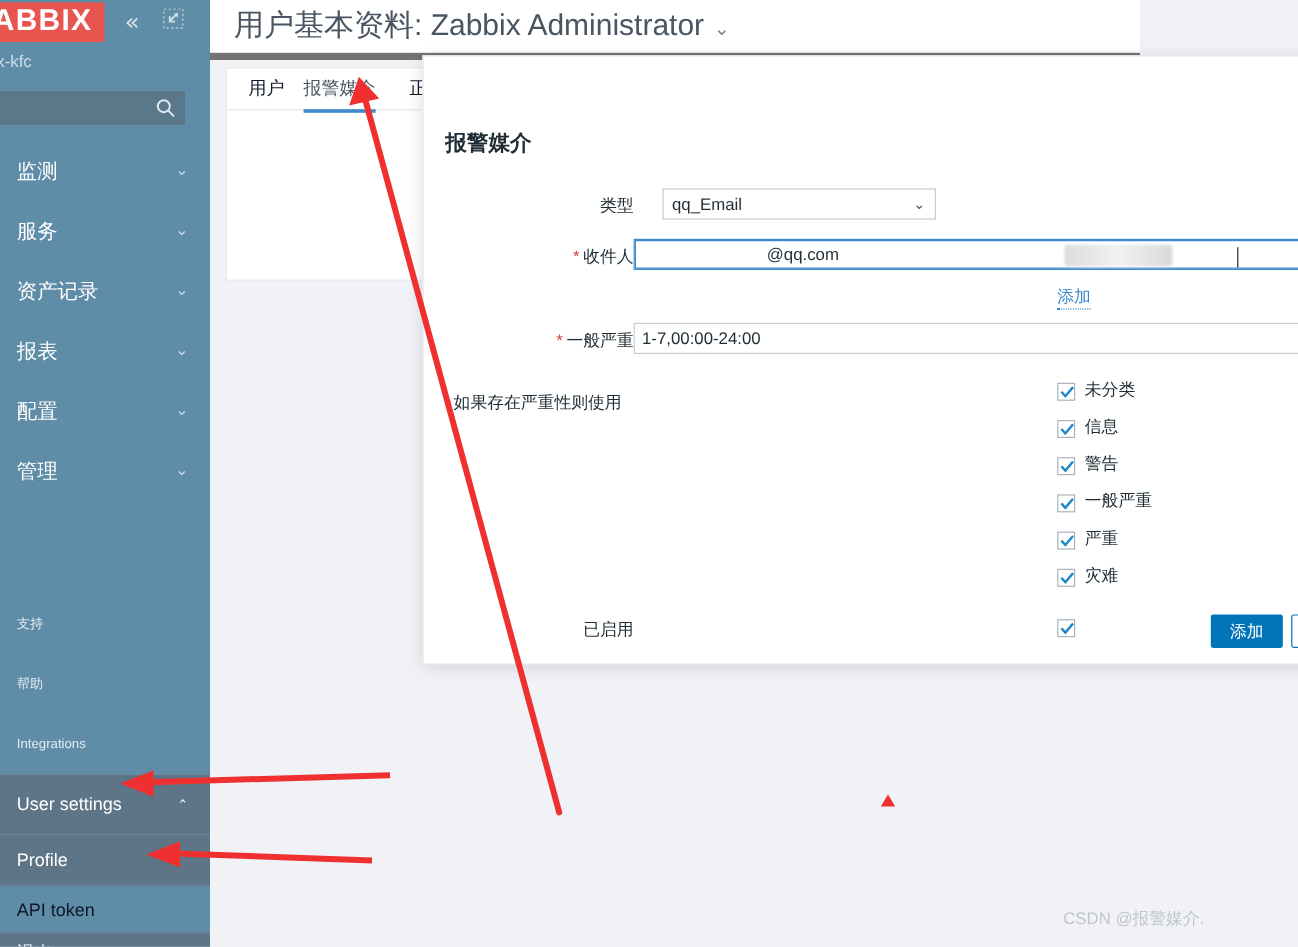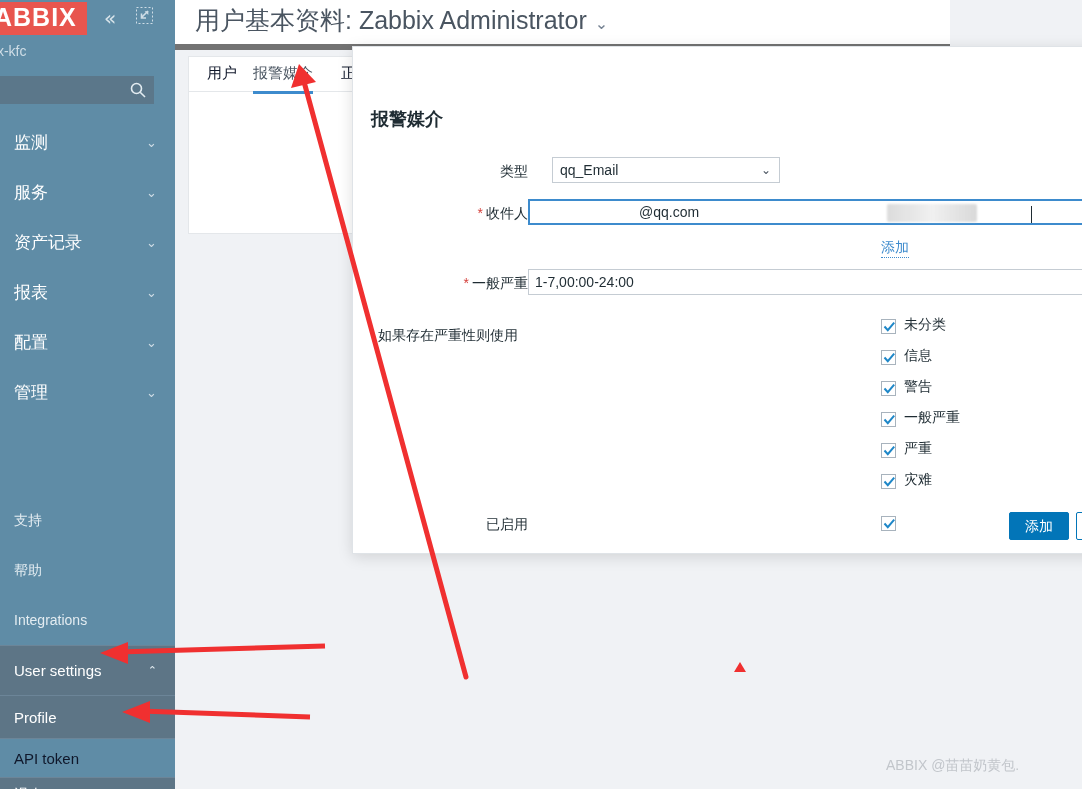--- a/index.html
+++ b/index.html
@@ -70,21 +70,21 @@
     position: absolute; right: 18px; top: 0;
     color: #cfdde6; font-size: 13px;
     font-family: "DejaVu Sans", sans-serif;
   }
   .lower-nav { position: absolute; left: 0; top: 495px; width: 175px; }
   .lower-item {
     position: relative;
     height: 50px;
     line-height: 50px;
     color: #e3ecf1;
-    font-size: 14px;
+    font-size: 11px;
     padding-left: 14px;
     box-sizing: border-box;
     cursor: pointer;
   }
   .lower-item.user-settings {
     background: #5d7586;
     color: #ffffff;
     font-size: 15px;
     border-top: 1px solid #6c8598;
   }
@@ -473,14 +473,14 @@
     <g>
       <path d="M310,717 L140,711" stroke="#f03030" stroke-width="5" fill="none"></path>
       <path d="M122,712 L150,701 L150,723 Z" fill="#f03030"></path>
     </g>
 
     <g>
       <path d="M740,662 L734,672 L746,672 Z" fill="#f03030"></path>
     </g>
   </svg>
 
-  <div id="watermark">ABBIX @苗苗奶黄包.</div>
+  <div id="watermark">CSDN @报警媒介.</div>
 </div>
 
 </body></html>

